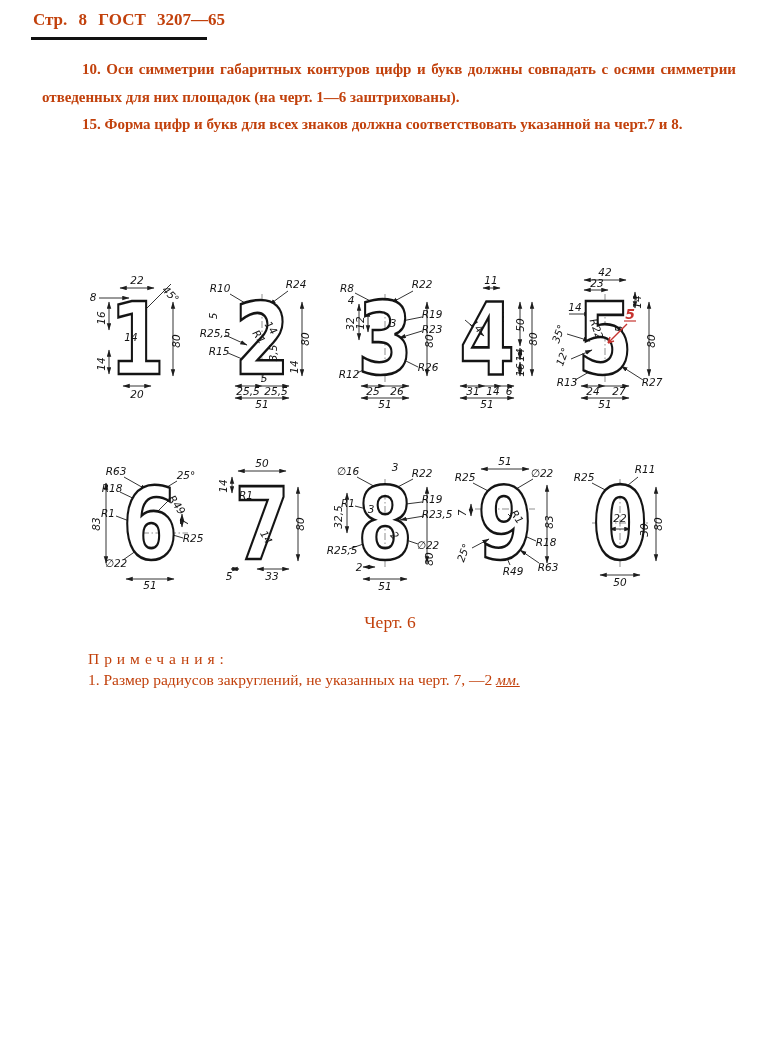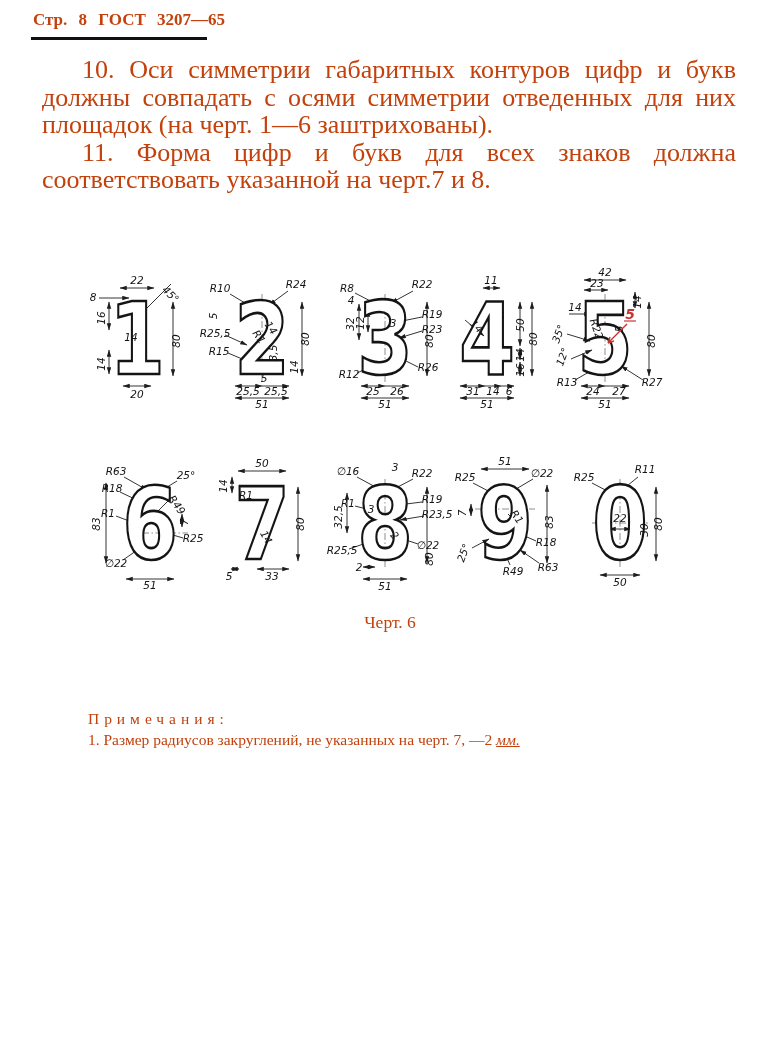--- a/index.html
+++ b/index.html
@@ -1,46 +1,46 @@
 <!DOCTYPE html>
 <html><head>
 <meta charset="utf-8">
 <style>
   html,body{margin:0;padding:0;background:#e8e8e8;}
   .page{position:relative;width:768px;height:1063px;background:#ffffff;overflow:hidden;
         font-family:"Liberation Serif",serif;color:#c2410c;}
   .hdr{position:absolute;left:33px;top:10px;font-size:17px;font-weight:bold;word-spacing:7px;}
   .hdr-rule{position:absolute;left:31px;top:37px;width:176px;height:3px;background:#111;}
-  .bodytext{position:absolute;left:42px;width:694px;top:56px;font-size:26px;line-height:27.5px;
-        text-align:justify;}
+  .bodytext{position:absolute;left:42px;width:694px;top:56px;font-size:15px;line-height:27.5px;
+        text-align:justify;font-weight:bold;}
   .bodytext p{margin:0;text-indent:40px;}
   .fig{position:absolute;left:40px;top:238px;width:720px;height:372px;}
   .caption{position:absolute;left:40px;top:612px;width:700px;text-align:center;font-size:17.5px;}
-  .notes{position:absolute;left:62px;width:684px;top:708px;font-size:15.5px;line-height:21px;text-align:justify;}
+  .notes{position:absolute;left:62px;width:684px;top:648px;font-size:15.5px;line-height:21px;text-align:justify;}
   .notes p{margin:0;text-indent:26px;}
   .notes .sp{letter-spacing:0.32em;}
   .it{font-style:italic;text-decoration:underline;}
   
   .dim{font:italic 10.5px "DejaVu Sans",sans-serif;fill:#141414;text-anchor:middle;}
   .glyph{font:bold 100px "DejaVu Sans",sans-serif;fill:#ffffff;stroke:#141414;stroke-width:2.6;text-anchor:middle;}
   .dl{stroke:#1d1d1d;stroke-width:0.9;fill:none;}
   .cl{stroke:#1d1d1d;stroke-width:0.5;stroke-dasharray:7 2.5 1.5 2.5;fill:none;}
   .red{font:italic bold 14px "DejaVu Sans",sans-serif;text-anchor:middle;}
 </style>
 </head>
 <body>
 
 <div class="page">
 
   <div class="hdr">Стр. 8 ГОСТ 3207—65</div>
   <div class="hdr-rule"></div>
 
   <div class="bodytext">
     <p>10. Оси симметрии габаритных контуров цифр и букв должны совпадать с осями симметрии отведенных для них площадок (на черт. 1—6 заштрихованы).</p>
-    <p>11. Форма цифр и букв для всех знаков должна соответствовать указанной на черт.7 и 8.</p>
+    <p>15. Форма цифр и букв для всех знаков должна соответствовать указанной на черт.7 и 8.</p>
   </div>
 
   <div class="fig">
   <svg width="720" height="372" viewBox="0 0 720 372" xmlns="http://www.w3.org/2000/svg">
     <defs>
       <marker id="ar" orient="auto-start-reverse" markerWidth="9" markerHeight="7" refX="7.5" refY="2.5">
         <path d="M0,0L8,2.5L0,5Z" fill="#1d1d1d"></path>
       </marker>
     </defs>
 

